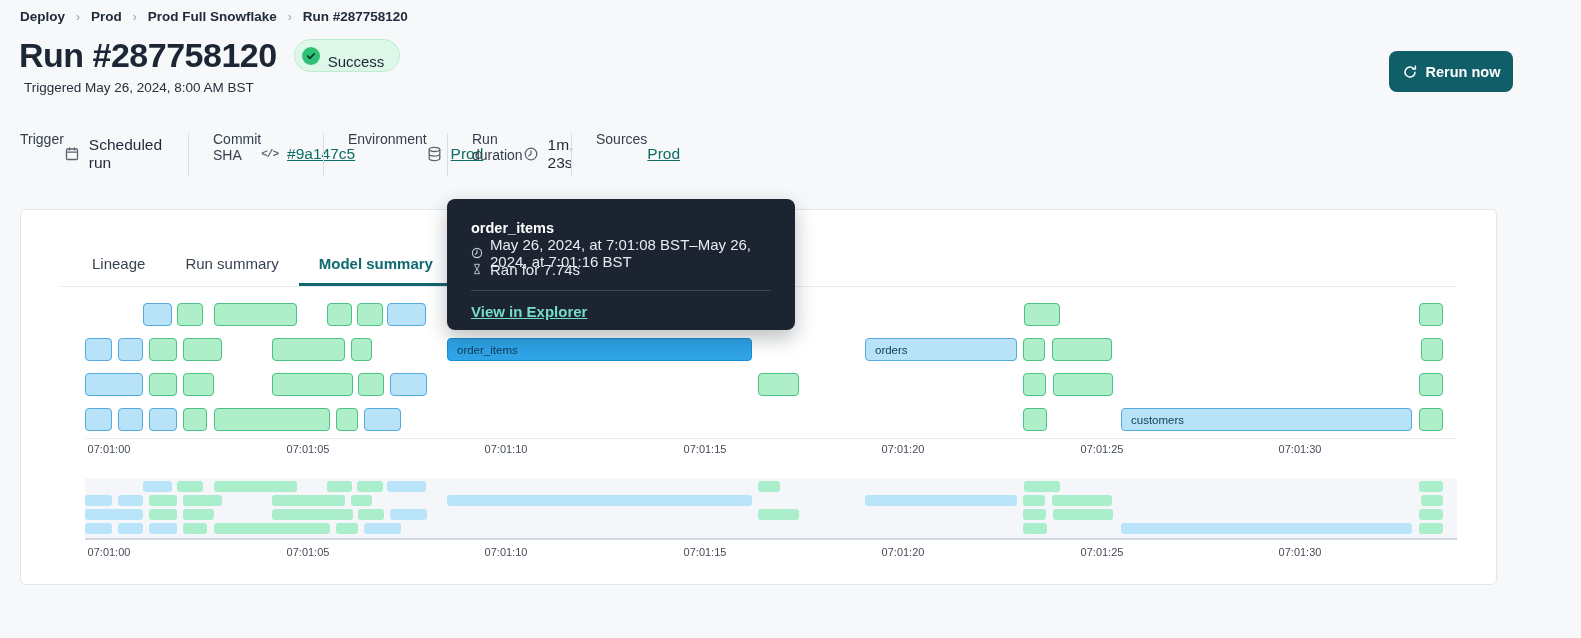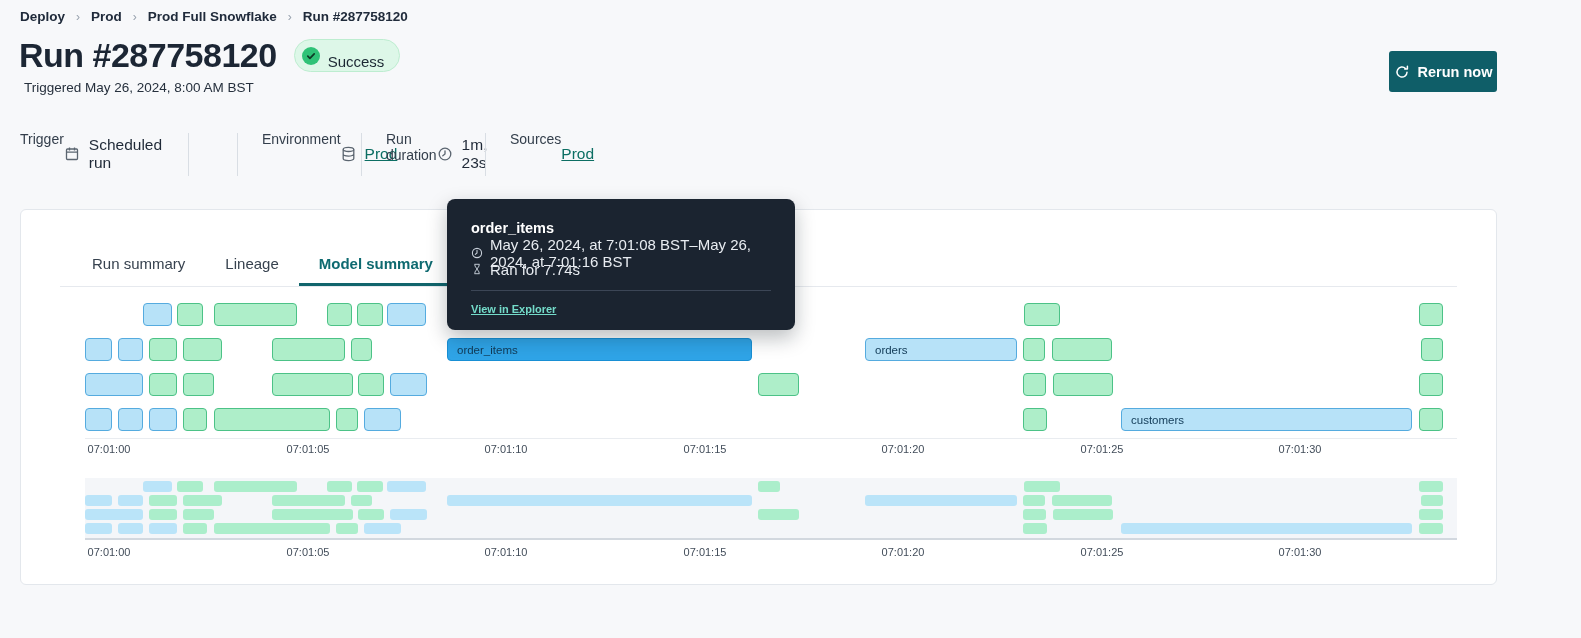--- a/index.html
+++ b/index.html
@@ -15,22 +15,22 @@
   
   .title-row { position:absolute; left:19px; top:36px; display:flex; align-items:center; gap:17px; }
   .h1 { font-size:34px; font-weight:700; color:#1c2634; letter-spacing:-0.5px; }
   .badge { display:flex; align-items:center; gap:8px; background:#ddf7e8; border:1px solid #bdedd0;
            border-radius:17px; padding:4px 15px 4px 7px; height:33px; }
   .badge-dot { width:18px; height:18px; border-radius:50%; background:#2fc277; display:flex;
                align-items:center; justify-content:center; }
   .badge-label { font-size:15px; color:#1b2733;margin-top:12px; }
   .triggered { position:absolute; left:24px; top:80px; font-size:13.5px; color:#26303d; }
 
-  .rerun-btn { position:absolute; left:1389px; top:51px; width:108px; height:41px; background:#0f5e68;
-               border:none; border-radius:3px; color:#fff; display:flex; align-items:center;
+  .rerun-btn { position:absolute; left:1389px; top:51px; width:124px; height:41px; background:#0f5e68;
+               border:none; border-radius:8px; color:#fff; display:flex; align-items:center;
                justify-content:center; gap:8px; font-size:14.5px; font-weight:600; cursor:pointer;
                font-family:inherit; }
 
   
   .meta { position:absolute; left:20px; top:131px; display:flex; align-items:stretch; }
   .meta-col { display:flex; flex-direction:row; }
   .meta-label { font-size:14px; color:#333e4b; margin-bottom:13px; }
   .meta-value { display:flex; align-items:center; gap:9px; font-size:15.5px; color:#1f2937; }
   .meta-div { width:1px; background:#d9dee4; margin:2px 24px 0 24px; }
   .w1{width:144px;} .w2{width:86px;} .w3{width:75px;} .w4{width:75px;}
@@ -64,21 +64,21 @@
   .minimap { position:absolute; left:64px; top:268px; width:1372px; height:62px; background:#f4f6f9;
              border-bottom:2px solid #d2d8df; }
 
   
   .tooltip { position:absolute; left:447px; top:199px; width:348px; height:131px; background:#1b2430;
              border-radius:8px; box-shadow:0 8px 20px rgba(10,20,30,.28); padding:21px 24px 0 24px;
              z-index:20; }
   .tt-title { color:#fff; font-size:14.5px; font-weight:700; margin-bottom:9px; }
   .tt-row { display:flex; align-items:center; gap:7px; color:#e8ecf1; font-size:15px; height:16px; }
   .tt-div { border-top:1px solid #3c4656; margin-top:13px; }
-  .tt-link { display:inline-block; margin-top:12px; color:#74dcca; font-size:11px; font-weight:700;
+  .tt-link { display:inline-block; margin-top:12px; color:#74dcca; font-size:15px; font-weight:700;
              text-decoration:underline; cursor:pointer; }
 </style>
 </head>
 <body>
 
 <div class="page">
 
   <nav class="crumbs">
     <span class="crumb">Deploy</span>
     <span class="crumb-sep">›</span>
@@ -120,20 +120,27 @@
           <svg width="16" height="16" viewBox="0 0 16 16" fill="none" stroke="#5b6570" stroke-width="1.3">
               <rect x="2.5" y="3" width="11" height="10.5" rx="1"></rect>
               <path d="M2.5 6.2h11M5.5 1.5v3M10.5 1.5v3"></path>
             </svg>
         </span>
         <span>Scheduled run</span>
       </span>
     </div>
     <div class="meta-div"></div>
 
+    <div class="meta-col w2">
+      <span class="meta-label">Commit SHA</span>
+      <span class="meta-value">
+        <span class="micon code-glyph">&lt;/&gt;</span>
+        <a class="link">#9a147c5</a>
+      </span>
+    </div>
     <div class="meta-div"></div>
 
     <div class="meta-col w3">
       <span class="meta-label">Environment</span>
       <span class="meta-value">
         <span class="micon">
           <svg width="15" height="16" viewBox="0 0 15 16" fill="none" stroke="#5b6570" stroke-width="1.3">
               <ellipse cx="7.5" cy="3.4" rx="5.3" ry="2.1"></ellipse>
               <path d="M2.2 3.4v9.1c0 1.2 2.4 2.1 5.3 2.1s5.3-.9 5.3-2.1V3.4M2.2 8c0 1.2 2.4 2.1 5.3 2.1S12.8 9.2 12.8 8"></path>
             </svg>
@@ -160,22 +167,22 @@
     <div class="meta-col">
       <span class="meta-label">Sources</span>
       <span class="meta-value">
         <a class="link">Prod</a>
       </span>
     </div>
   </div>
 
   <div class="card">
     <div class="tabbar">
+      <div class="tab">Lineage</div>
       <div class="tab">Run summary</div>
-      <div class="tab">Lineage</div>
       <div class="tab active">Model summary</div>
       <div class="tab">Artifacts</div>
     </div>
 
     <div class="plot">
         <div class="gbar" style="left: 58px; top: 0px; width: 29px; height: 23px; background: rgb(183, 226, 248); border: 1.5px solid rgb(85, 171, 223);"></div>
         <div class="gbar" style="left: 92px; top: 0px; width: 26px; height: 23px; background: rgb(174, 238, 201); border: 1.5px solid rgb(76, 194, 135);"></div>
         <div class="gbar" style="left: 129px; top: 0px; width: 83px; height: 23px; background: rgb(174, 238, 201); border: 1.5px solid rgb(76, 194, 135);"></div>
         <div class="gbar" style="left: 242px; top: 0px; width: 25px; height: 23px; background: rgb(174, 238, 201); border: 1.5px solid rgb(76, 194, 135);"></div>
         <div class="gbar" style="left: 272px; top: 0px; width: 26px; height: 23px; background: rgb(174, 238, 201); border: 1.5px solid rgb(76, 194, 135);"></div>

